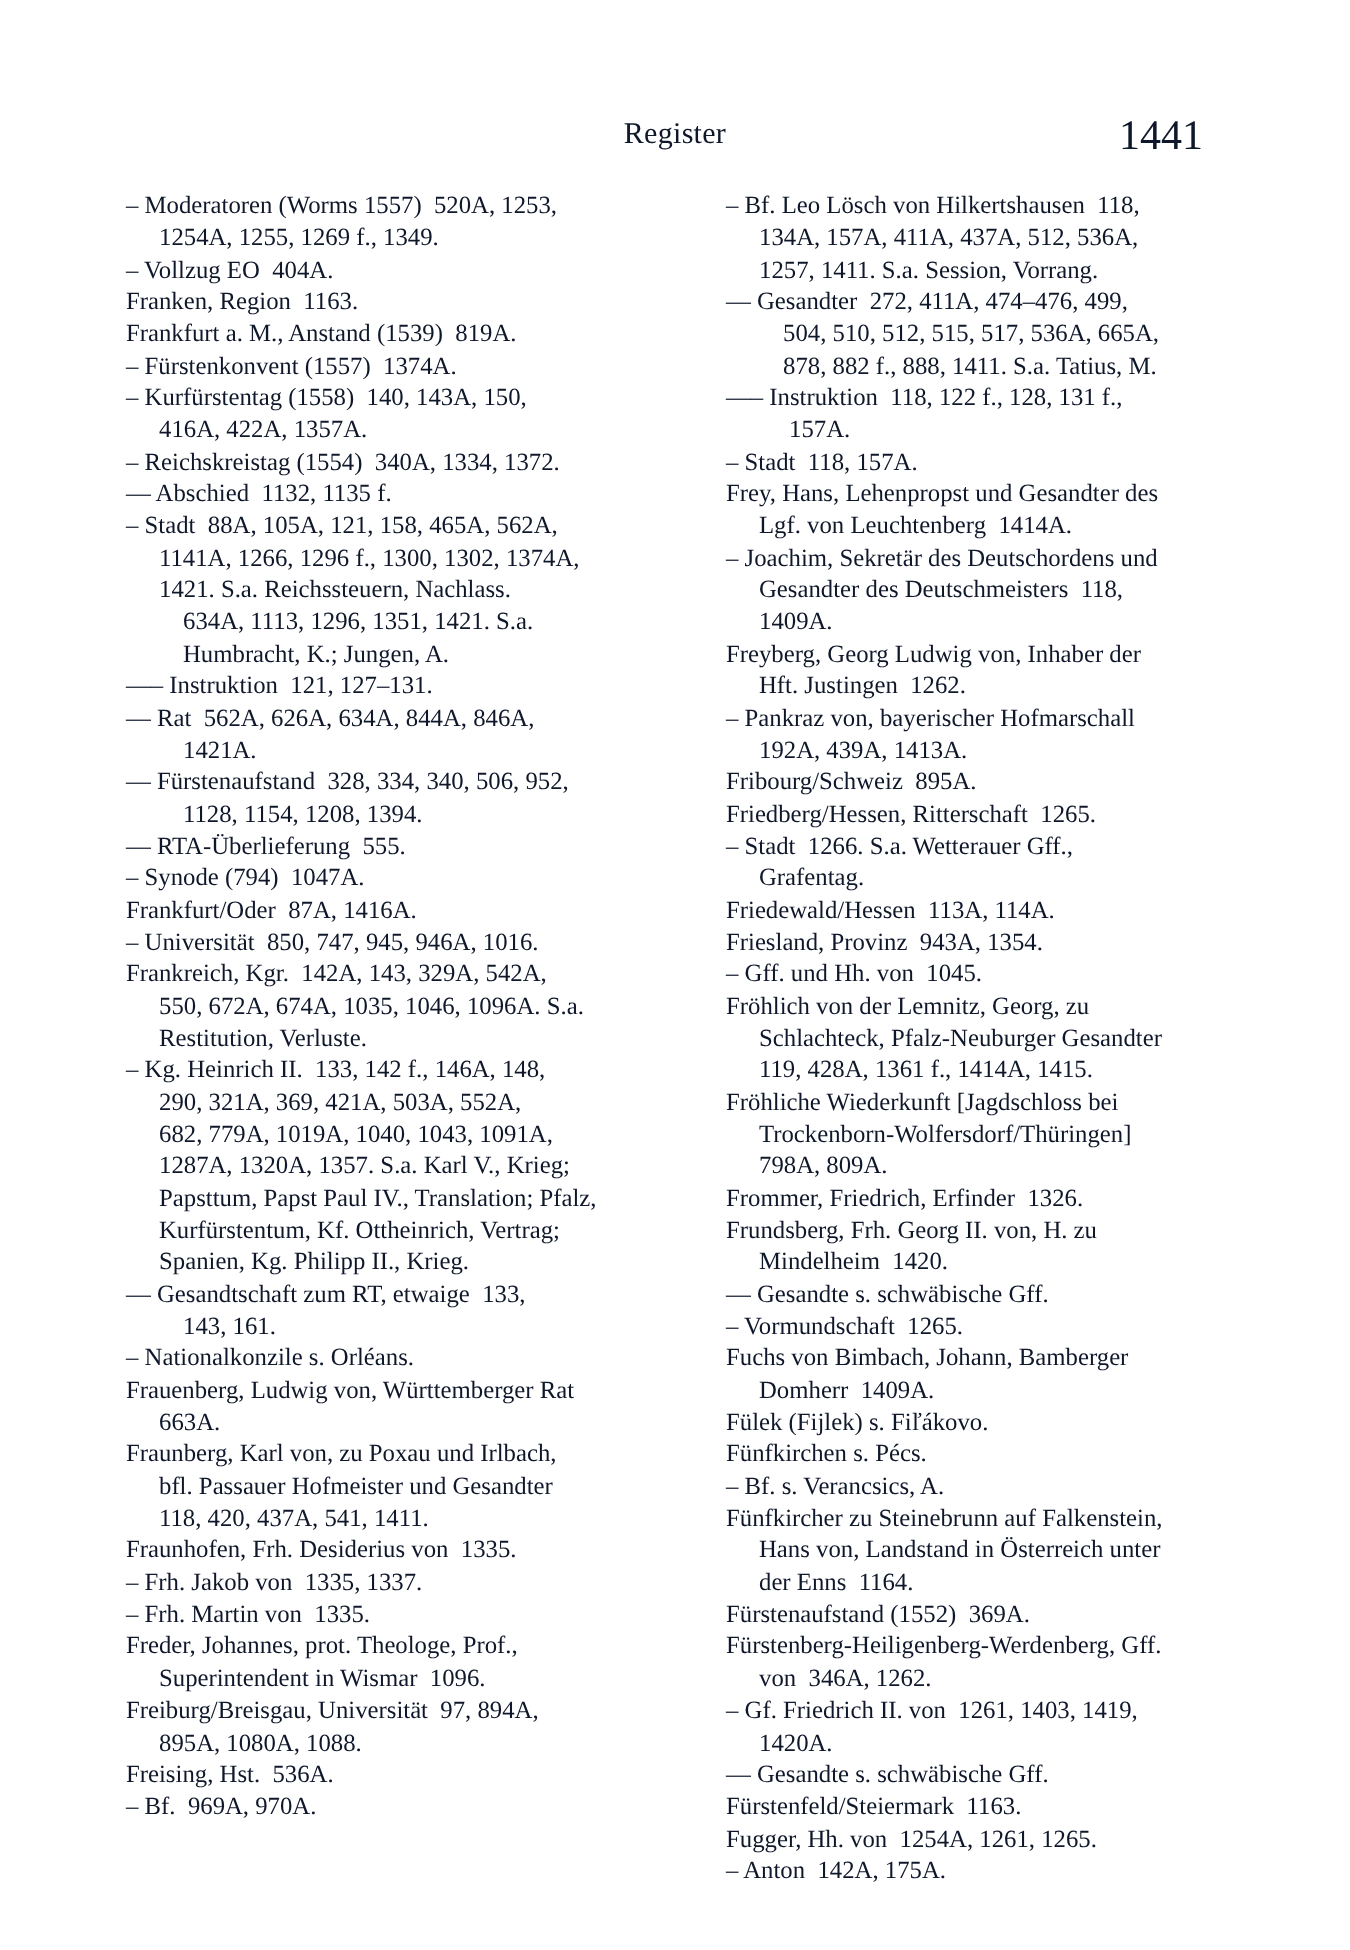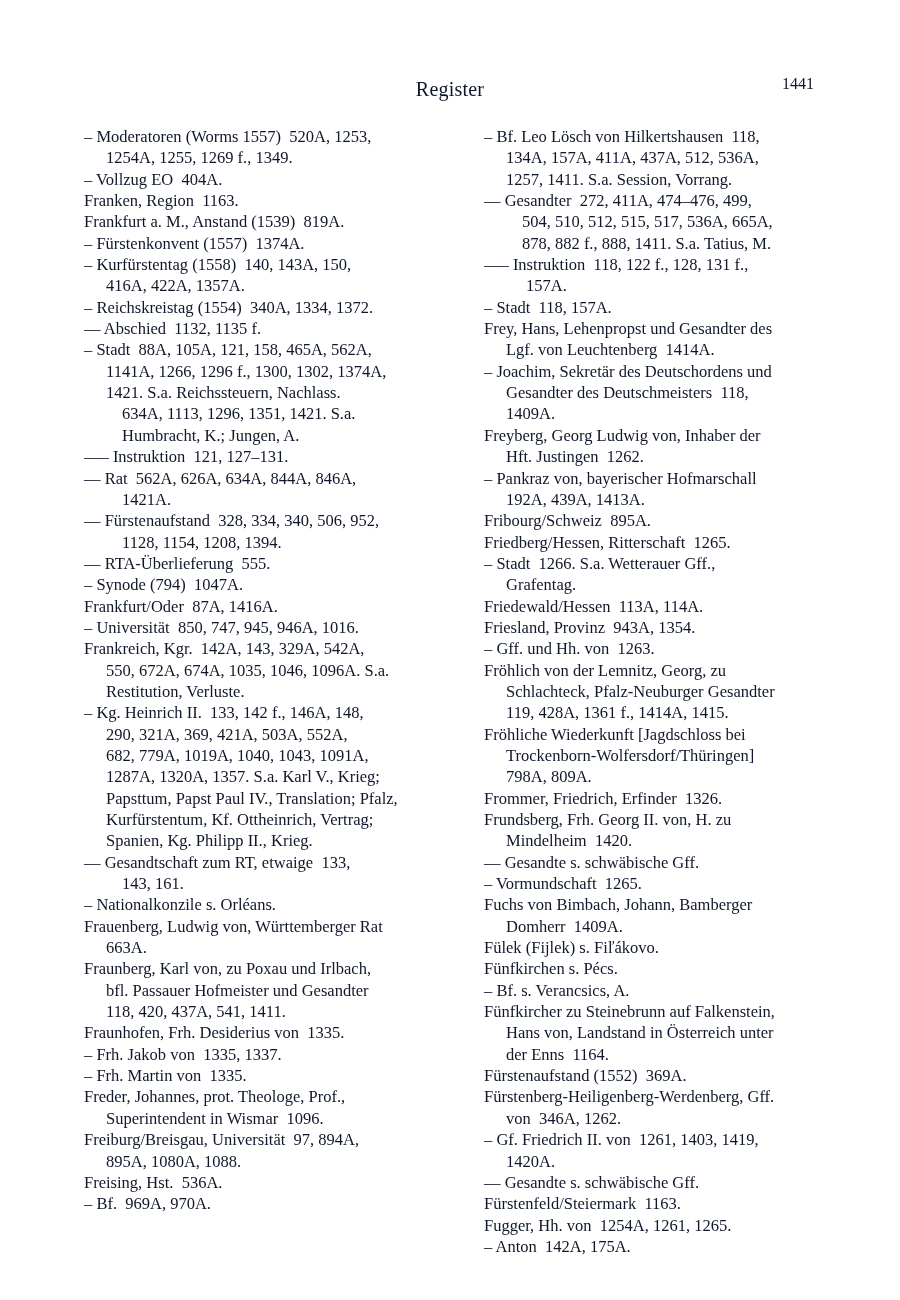--- a/index.html
+++ b/index.html
@@ -27,22 +27,22 @@
     position: absolute;
     left: 0;
     right: 0;
     text-align: center;
     font-size: 20px;
     letter-spacing: 0.2px;
   }
   .page-number {
     position: absolute;
     top: -3px;
-    right: 86px;
-    font-size: 16px;
+    right: 98px;
+    font-size: 28px;
   }
   .columns {
     position: absolute;
     top: 126px;
     left: 84px;
     display: flex;
     gap: 22px;
   }
   .col {
     width: 378px;
@@ -137,21 +137,21 @@
         <div class="line ind0">Freyberg, Georg Ludwig von, Inhaber der</div>
         <div class="line ind1">Hft. Justingen  1262.</div>
         <div class="line ind0">– Pankraz von, bayerischer Hofmarschall</div>
         <div class="line ind1">192A, 439A, 1413A.</div>
         <div class="line ind0">Fribourg/Schweiz  895A.</div>
         <div class="line ind0">Friedberg/Hessen, Ritterschaft  1265.</div>
         <div class="line ind0">– Stadt  1266. S.a. Wetterauer Gff.,</div>
         <div class="line ind1">Grafentag.</div>
         <div class="line ind0">Friedewald/Hessen  113A, 114A.</div>
         <div class="line ind0">Friesland, Provinz  943A, 1354.</div>
-        <div class="line ind0">– Gff. und Hh. von  1263.</div>
+        <div class="line ind0">– Gff. und Hh. von  1045.</div>
         <div class="line ind0">Fröhlich von der Lemnitz, Georg, zu</div>
         <div class="line ind1">Schlachteck, Pfalz-Neuburger Gesandter</div>
         <div class="line ind1">119, 428A, 1361 f., 1414A, 1415.</div>
         <div class="line ind0">Fröhliche Wiederkunft [Jagdschloss bei</div>
         <div class="line ind1">Trockenborn-Wolfersdorf/Thüringen]</div>
         <div class="line ind1">798A, 809A.</div>
         <div class="line ind0">Frommer, Friedrich, Erfinder  1326.</div>
         <div class="line ind0">Frundsberg, Frh. Georg II. von, H. zu</div>
         <div class="line ind1">Mindelheim  1420.</div>
         <div class="line ind0">–– Gesandte s. schwäbische Gff.</div>

